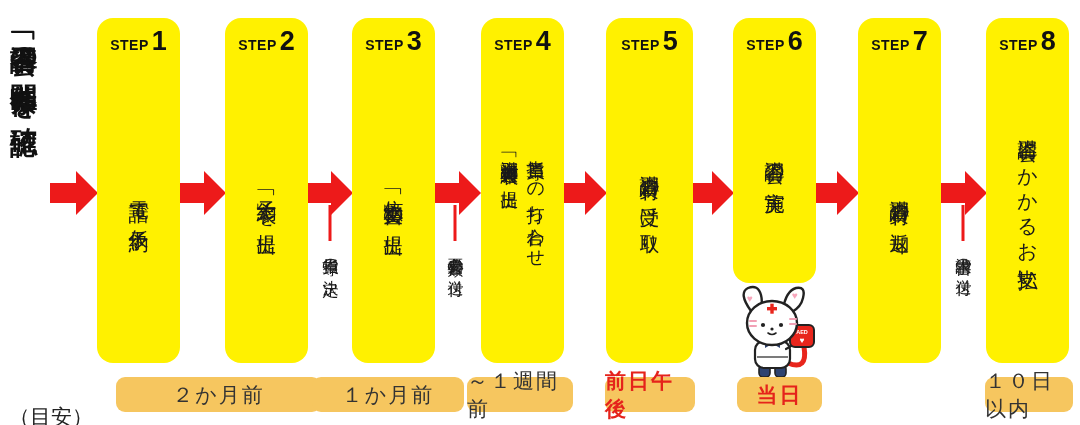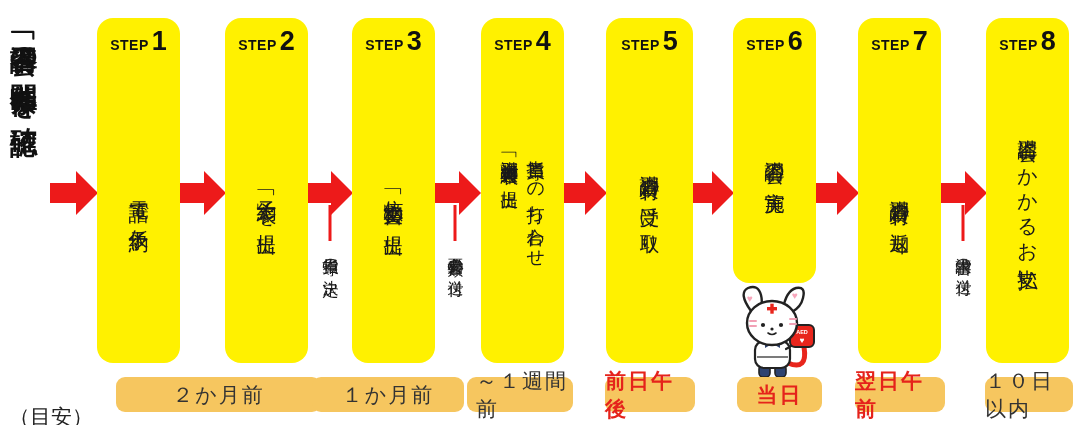--- a/index.html
+++ b/index.html
@@ -305,19 +305,18 @@
 
     <circle cx="35" cy="42" r="2.1" fill="#222"></circle>
     <circle cx="53" cy="42" r="2.1" fill="#222"></circle>
     <circle cx="44" cy="46" r="1.6" fill="#222"></circle>
     <path d="M40 50 Q44 53 48 50" stroke="#222" stroke-width="1.6" fill="none" stroke-linecap="round"></path>
   </svg>
 
   <div class="timeline-label">（目安）</div>
   <div class="time-box" style="left:95px;  width:205px;margin-left:21px;">２か月前</div>
   <div class="time-box" style="left:312px; width:152px;">１か月前</div>
-  <div class="time-box" style="left:467px; width:106px;padding-left:9px;">～１週間前</div>
+  <div class="time-box" style="left:467px; width:106px;">～１週間前</div>
   <div class="time-box em" style="left:737px; width:85px;">当日</div>
   <div class="time-box em" style="left:605px; width:90px;">前日午後</div>
-  <div class="time-box em" style="left:855px; width:90px;">翌日午前</div>
   <div class="time-box" style="left:985px; width:88px;">１０日以内</div>
 
 </div>
 
 </body></html>

